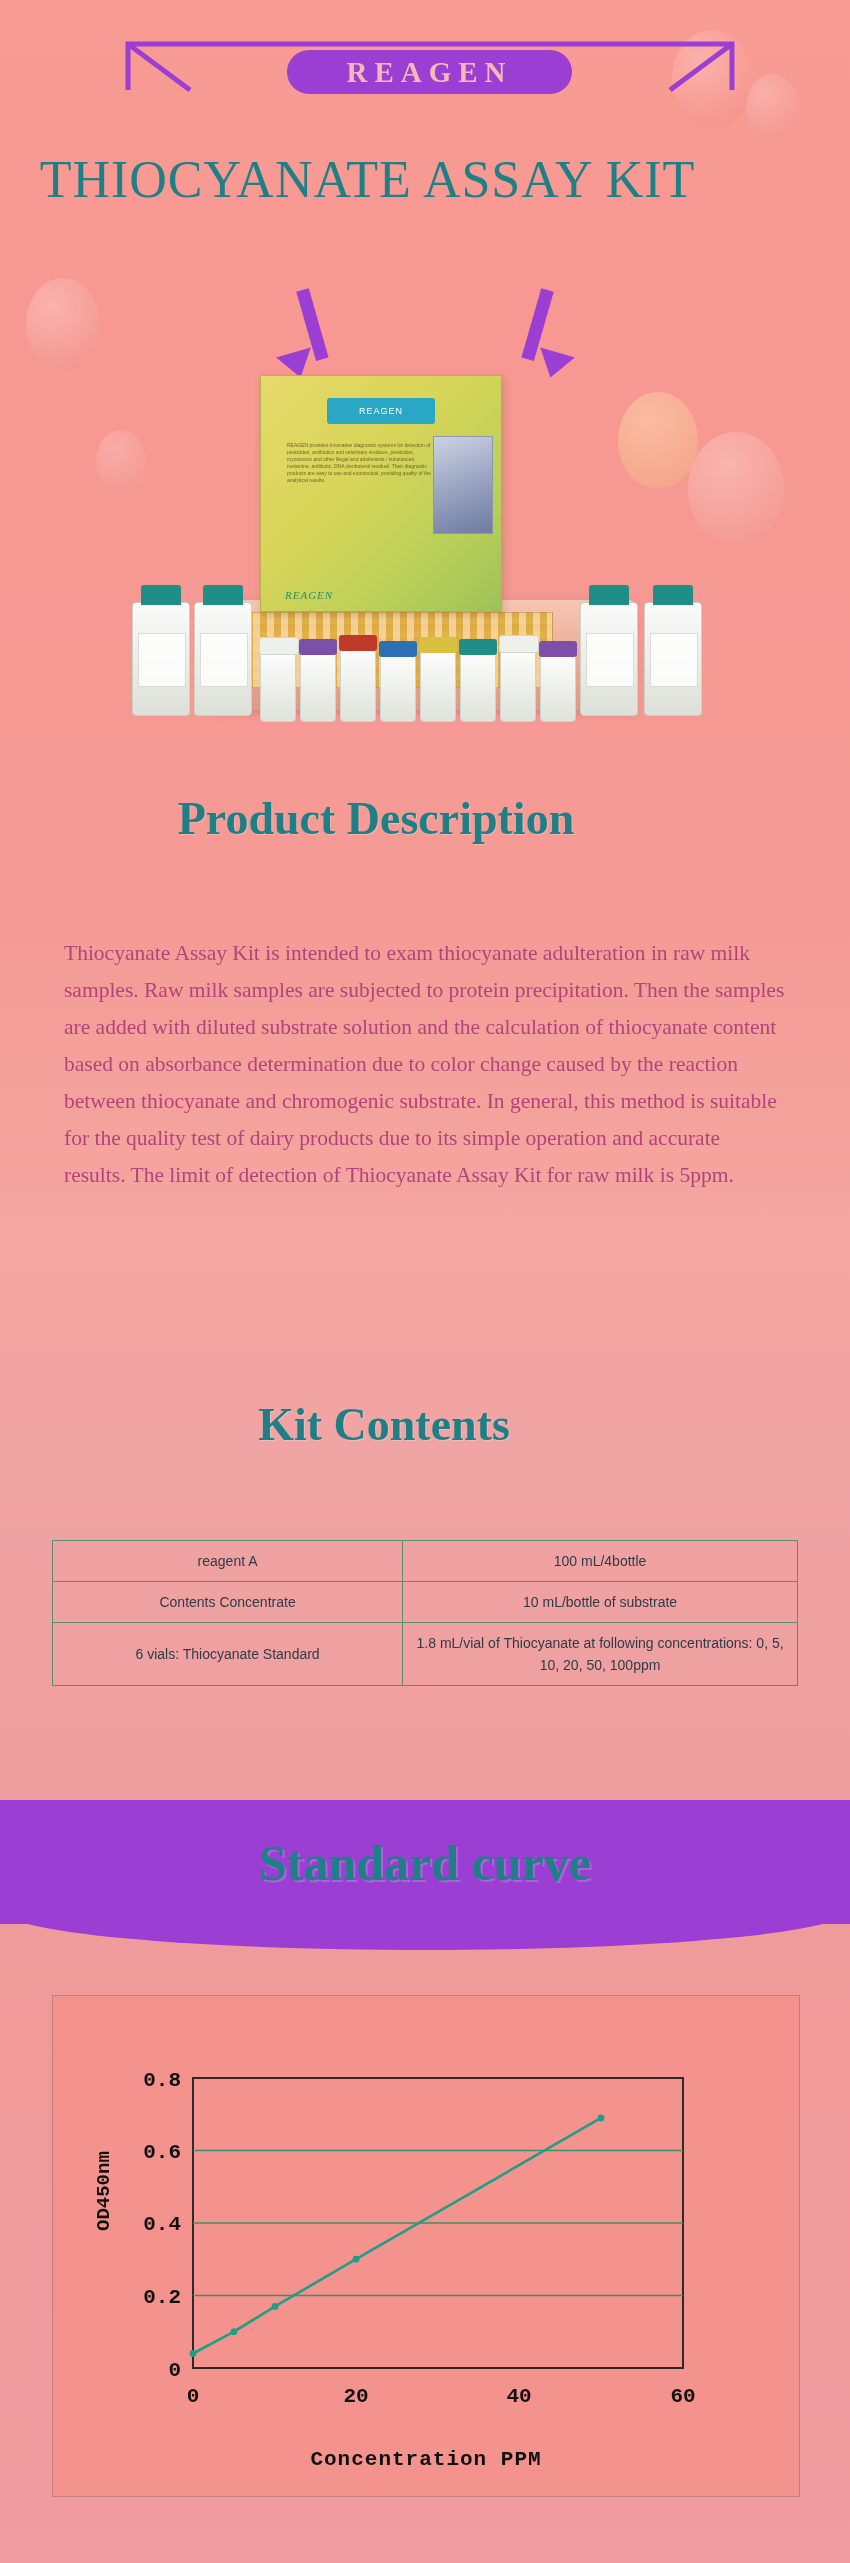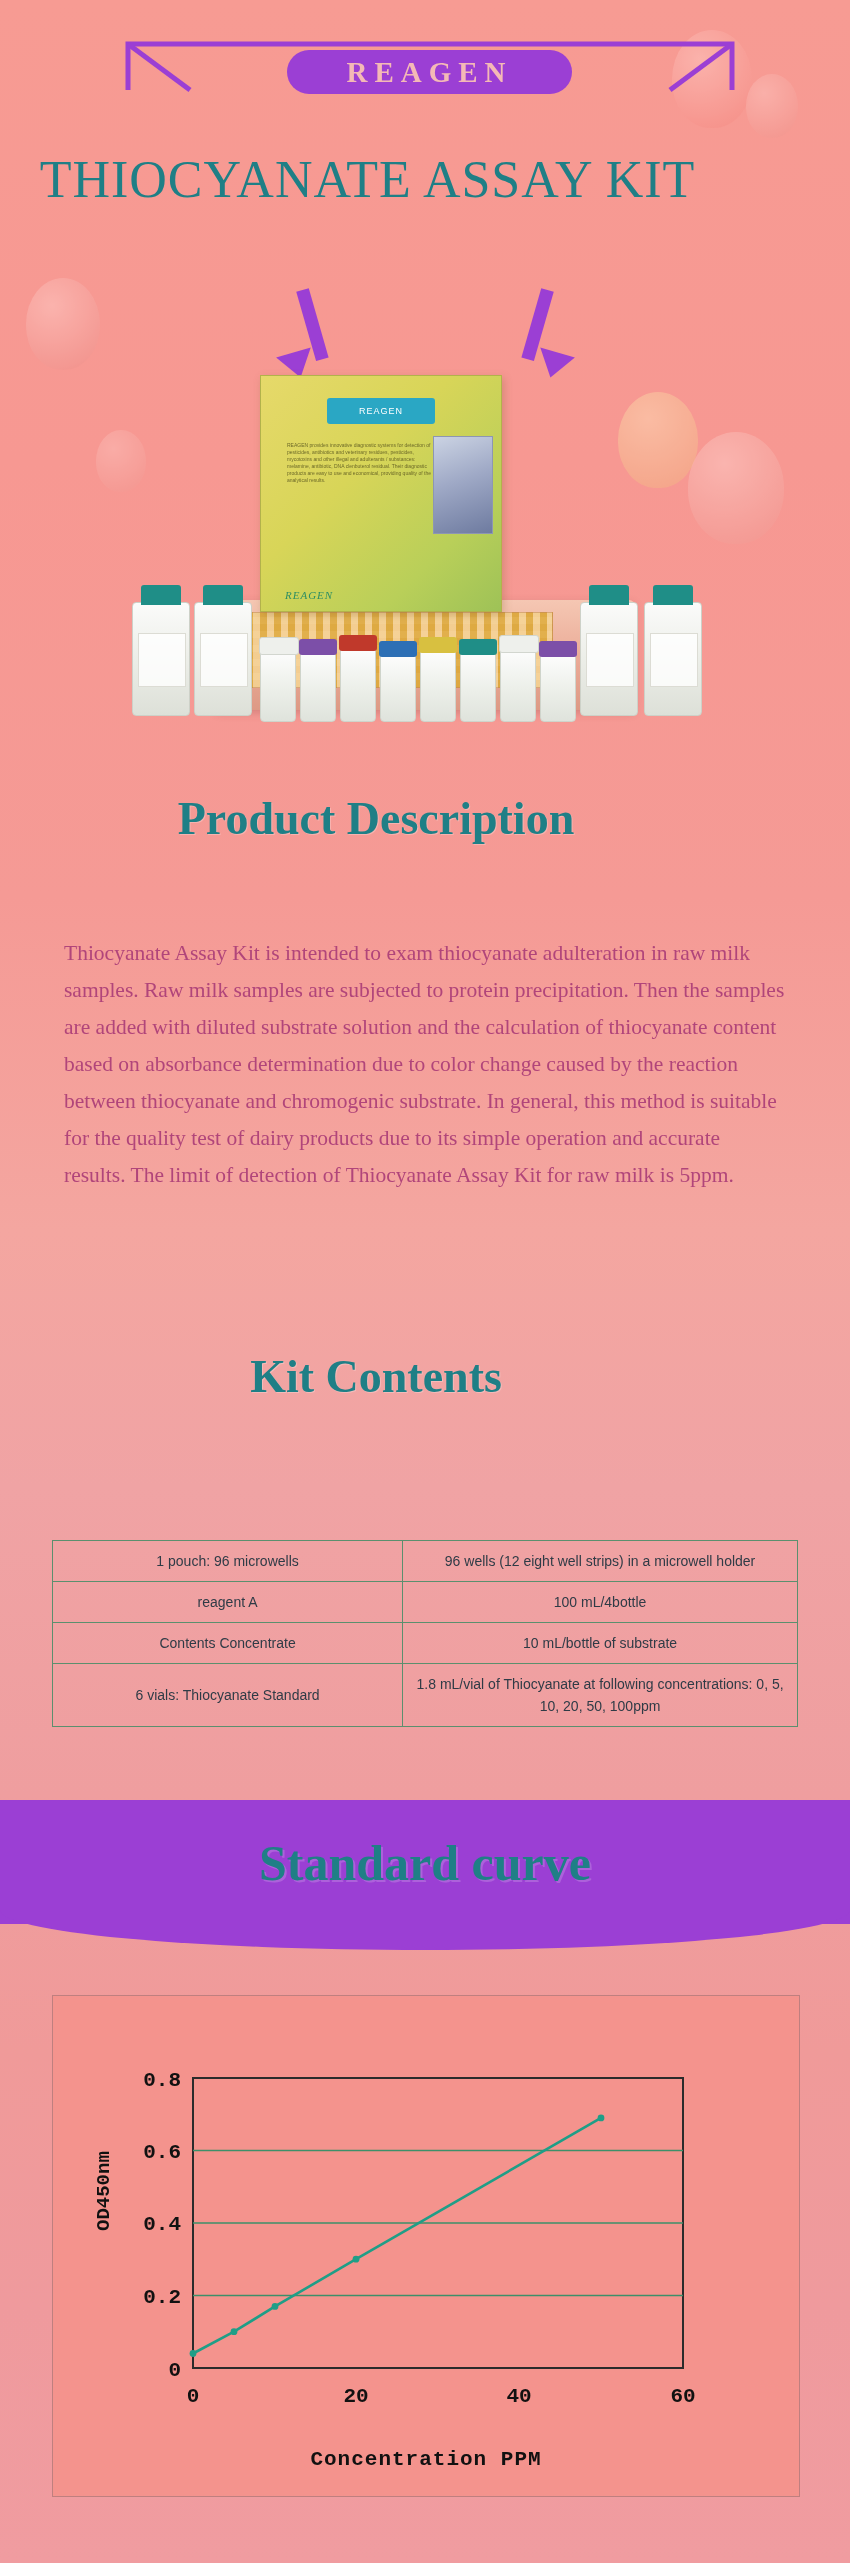--- a/index.html
+++ b/index.html
@@ -215,21 +215,21 @@
     position: absolute;
     width: 752px;
     text-align: center;
     color: #1f7f86;
     font-family: "Liberation Serif", serif;
     font-weight: bold;
     font-size: 46px;
     text-shadow: 1px 1px 0 rgba(255,255,255,0.25);
   }
   #desc-title { top: 792px; }
-  #kit-title  { top: 1350px; }
+  #kit-title  { top: 1398px; padding-left: 8px; }
 
   
   .description {
     position: absolute;
     left: 64px; top: 935px;
     width: 722px;
     color: #b1457a;
     font-family: "Liberation Serif", serif;
     font-size: 21.5px;
     line-height: 37px;
@@ -422,24 +422,20 @@
       </div>
   </div>
 
   <div class="section-title" id="desc-title">Product Description</div>
   <div class="description">Thiocyanate Assay Kit is intended to exam thiocyanate adulteration in raw milk samples. Raw milk samples are subjected to protein precipitation. Then the samples are added with diluted substrate solution and the calculation of thiocyanate content based on absorbance determination due to color change caused by the reaction between thiocyanate and chromogenic substrate. In general, this method is suitable for the quality test of dairy products due to its simple operation and accurate results. The limit of detection of Thiocyanate Assay Kit for raw milk is 5ppm.</div>
 
   <div class="section-title" id="kit-title">Kit Contents</div>
 
   <table class="kit-table">
     <tbody>
-      <tr>
-        <td class="col-a">1 pouch: 96 microwells</td>
-        <td class="col-b">96 wells (12 eight well strips) in a microwell holder</td>
-      </tr>
       <tr>
         <td class="col-a">reagent A</td>
         <td class="col-b">100 mL/4bottle</td>
       </tr>
       <tr>
         <td class="col-a">Contents Concentrate</td>
         <td class="col-b">10 mL/bottle of substrate</td>
       </tr>
       <tr>
         <td class="col-a">6 vials: Thiocyanate Standard</td>

